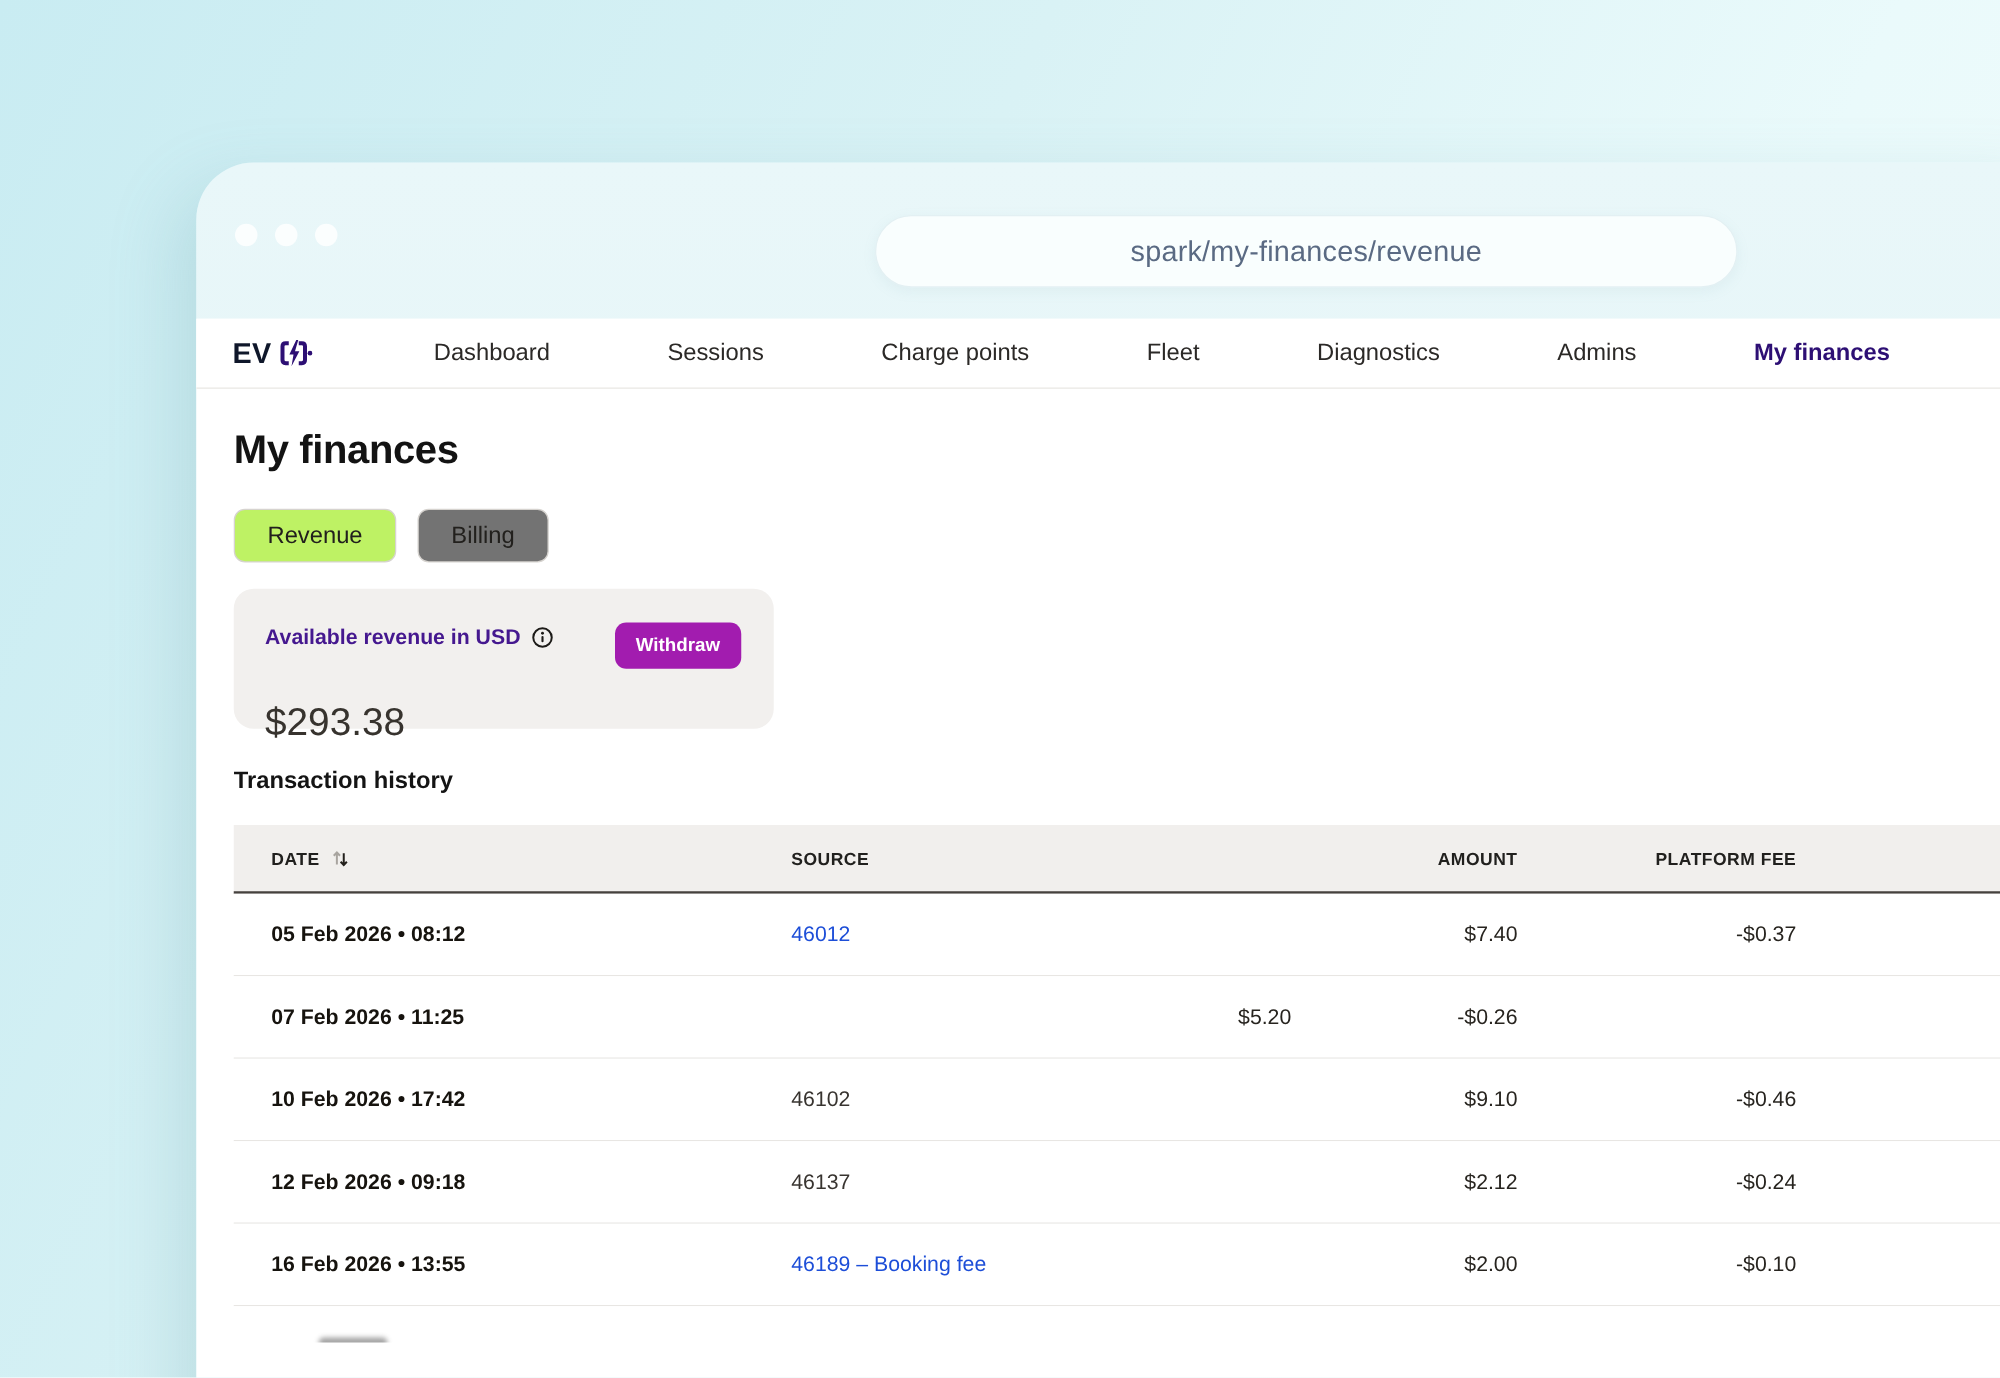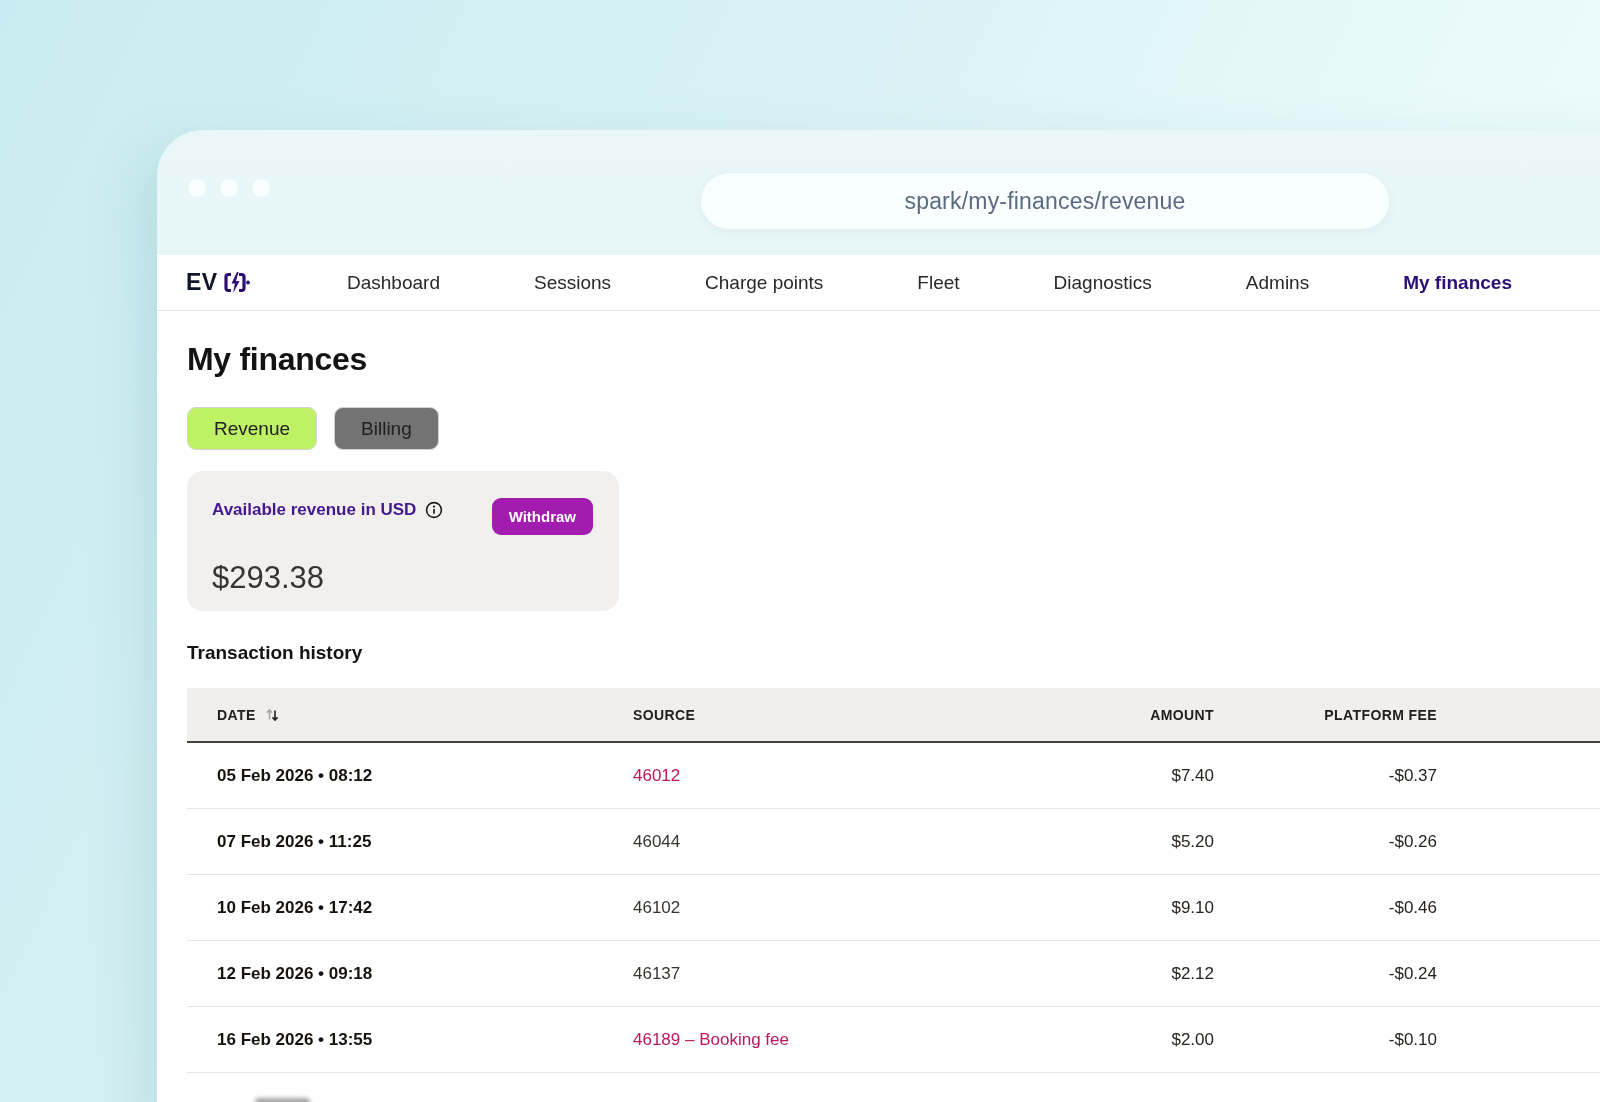--- a/index.html
+++ b/index.html
@@ -49,21 +49,21 @@
   .page-title { margin-top: 30px; font-size: 32px; line-height: 37px; font-weight: bold; color: #131313; letter-spacing: -0.3px; }
 
   .tabs { margin-top: 29px; display: flex; gap: 17px; }
   .tab {
     font-family: inherit; font-size: 19px; line-height: 21px;
     padding: 10px 26px; border: 1px solid #d6d3cf; border-radius: 9px;
     background: #737373; color: #22201d; cursor: pointer;
   }
   .tab.active { background: #bef264; font-weight: normal; }
 
-  .revenue-card { margin-top: 21px; width: 432px; height: 140px; background: #f2f0ee; border-radius: 16px; position: relative; padding-left: 37px; }
+  .revenue-card { margin-top: 21px; width: 432px; height: 112px; background: #f2f0ee; border-radius: 16px; position: relative; padding-left: 37px; }
   .card-title-row { position: absolute; left: 25px; top: 29px; display: flex; align-items: center; gap: 9px; }
   .card-title { font-size: 17px; font-weight: bold; color: #45188f; }
   .info-btn { display: inline-flex; cursor: pointer; }
   .withdraw-btn {
     position: absolute; right: 26px; top: 27px;
     background: #a21caf; color: #fff; font-family: inherit; font-weight: bold; font-size: 15px;
     padding: 10px 17px; border: none; border-radius: 9px; cursor: pointer;
   }
   .card-amount { position: absolute; left: 25px; top: 89px; font-size: 31px; color: #37332e; }
 
@@ -75,21 +75,21 @@
     display: grid; grid-template-columns: 416px 400px 181px 223px 1fr;
     padding-left: 30px; align-items: center;
   }
   .t-head { height: 55px; background: #f1efed; border-bottom: 2px solid #45423e; }
   .th { font-size: 14px; font-weight: bold; color: #21201e; letter-spacing: 0.4px; }
   .th-date { display: flex; align-items: center; gap: 9px; cursor: pointer; }
   .th-amount, .th-fee { text-align: right; }
   .t-row { height: 66px; border-bottom: 1px solid #e8e6e3; background: #fff; }
   .td-date { font-size: 17px; font-weight: bold; color: #16130e; }
   .td-source { font-size: 17px; color: #383430; }
-  .td-source.muted { color: #be185d; }
+  .td-source.muted { color: #1d4ed8; }
   .td-amount, .td-fee { font-size: 17px; color: #27241f; text-align: right; }
   .t-row.partial { height: 29px; border-bottom: none; position: relative; overflow: hidden; }
   .smudge { position: absolute; left: 68px; top: 25px; width: 55px; height: 8px; background: #4a4a4a; border-radius: 4px; filter: blur(2px); opacity: 0.5; }
 </style>
 </head>
 <body>
 
 <div class="window">
   <div class="chrome">
     <div class="controls">
@@ -169,21 +169,20 @@
         <div>
             <div class="t-row">
               <div class="td td-date">05 Feb 2026 • 08:12</div>
               <div class="td td-source muted">46012</div>
               <div class="td td-amount">$7.40</div>
               <div class="td td-fee">-$0.37</div>
               <div class="td"></div>
             </div>
             <div class="t-row">
               <div class="td td-date">07 Feb 2026 • 11:25</div>
-              <div class="td td-source">46044</div>
               <div class="td td-amount">$5.20</div>
               <div class="td td-fee">-$0.26</div>
               <div class="td"></div>
             </div>
             <div class="t-row">
               <div class="td td-date">10 Feb 2026 • 17:42</div>
               <div class="td td-source">46102</div>
               <div class="td td-amount">$9.10</div>
               <div class="td td-fee">-$0.46</div>
               <div class="td"></div>

